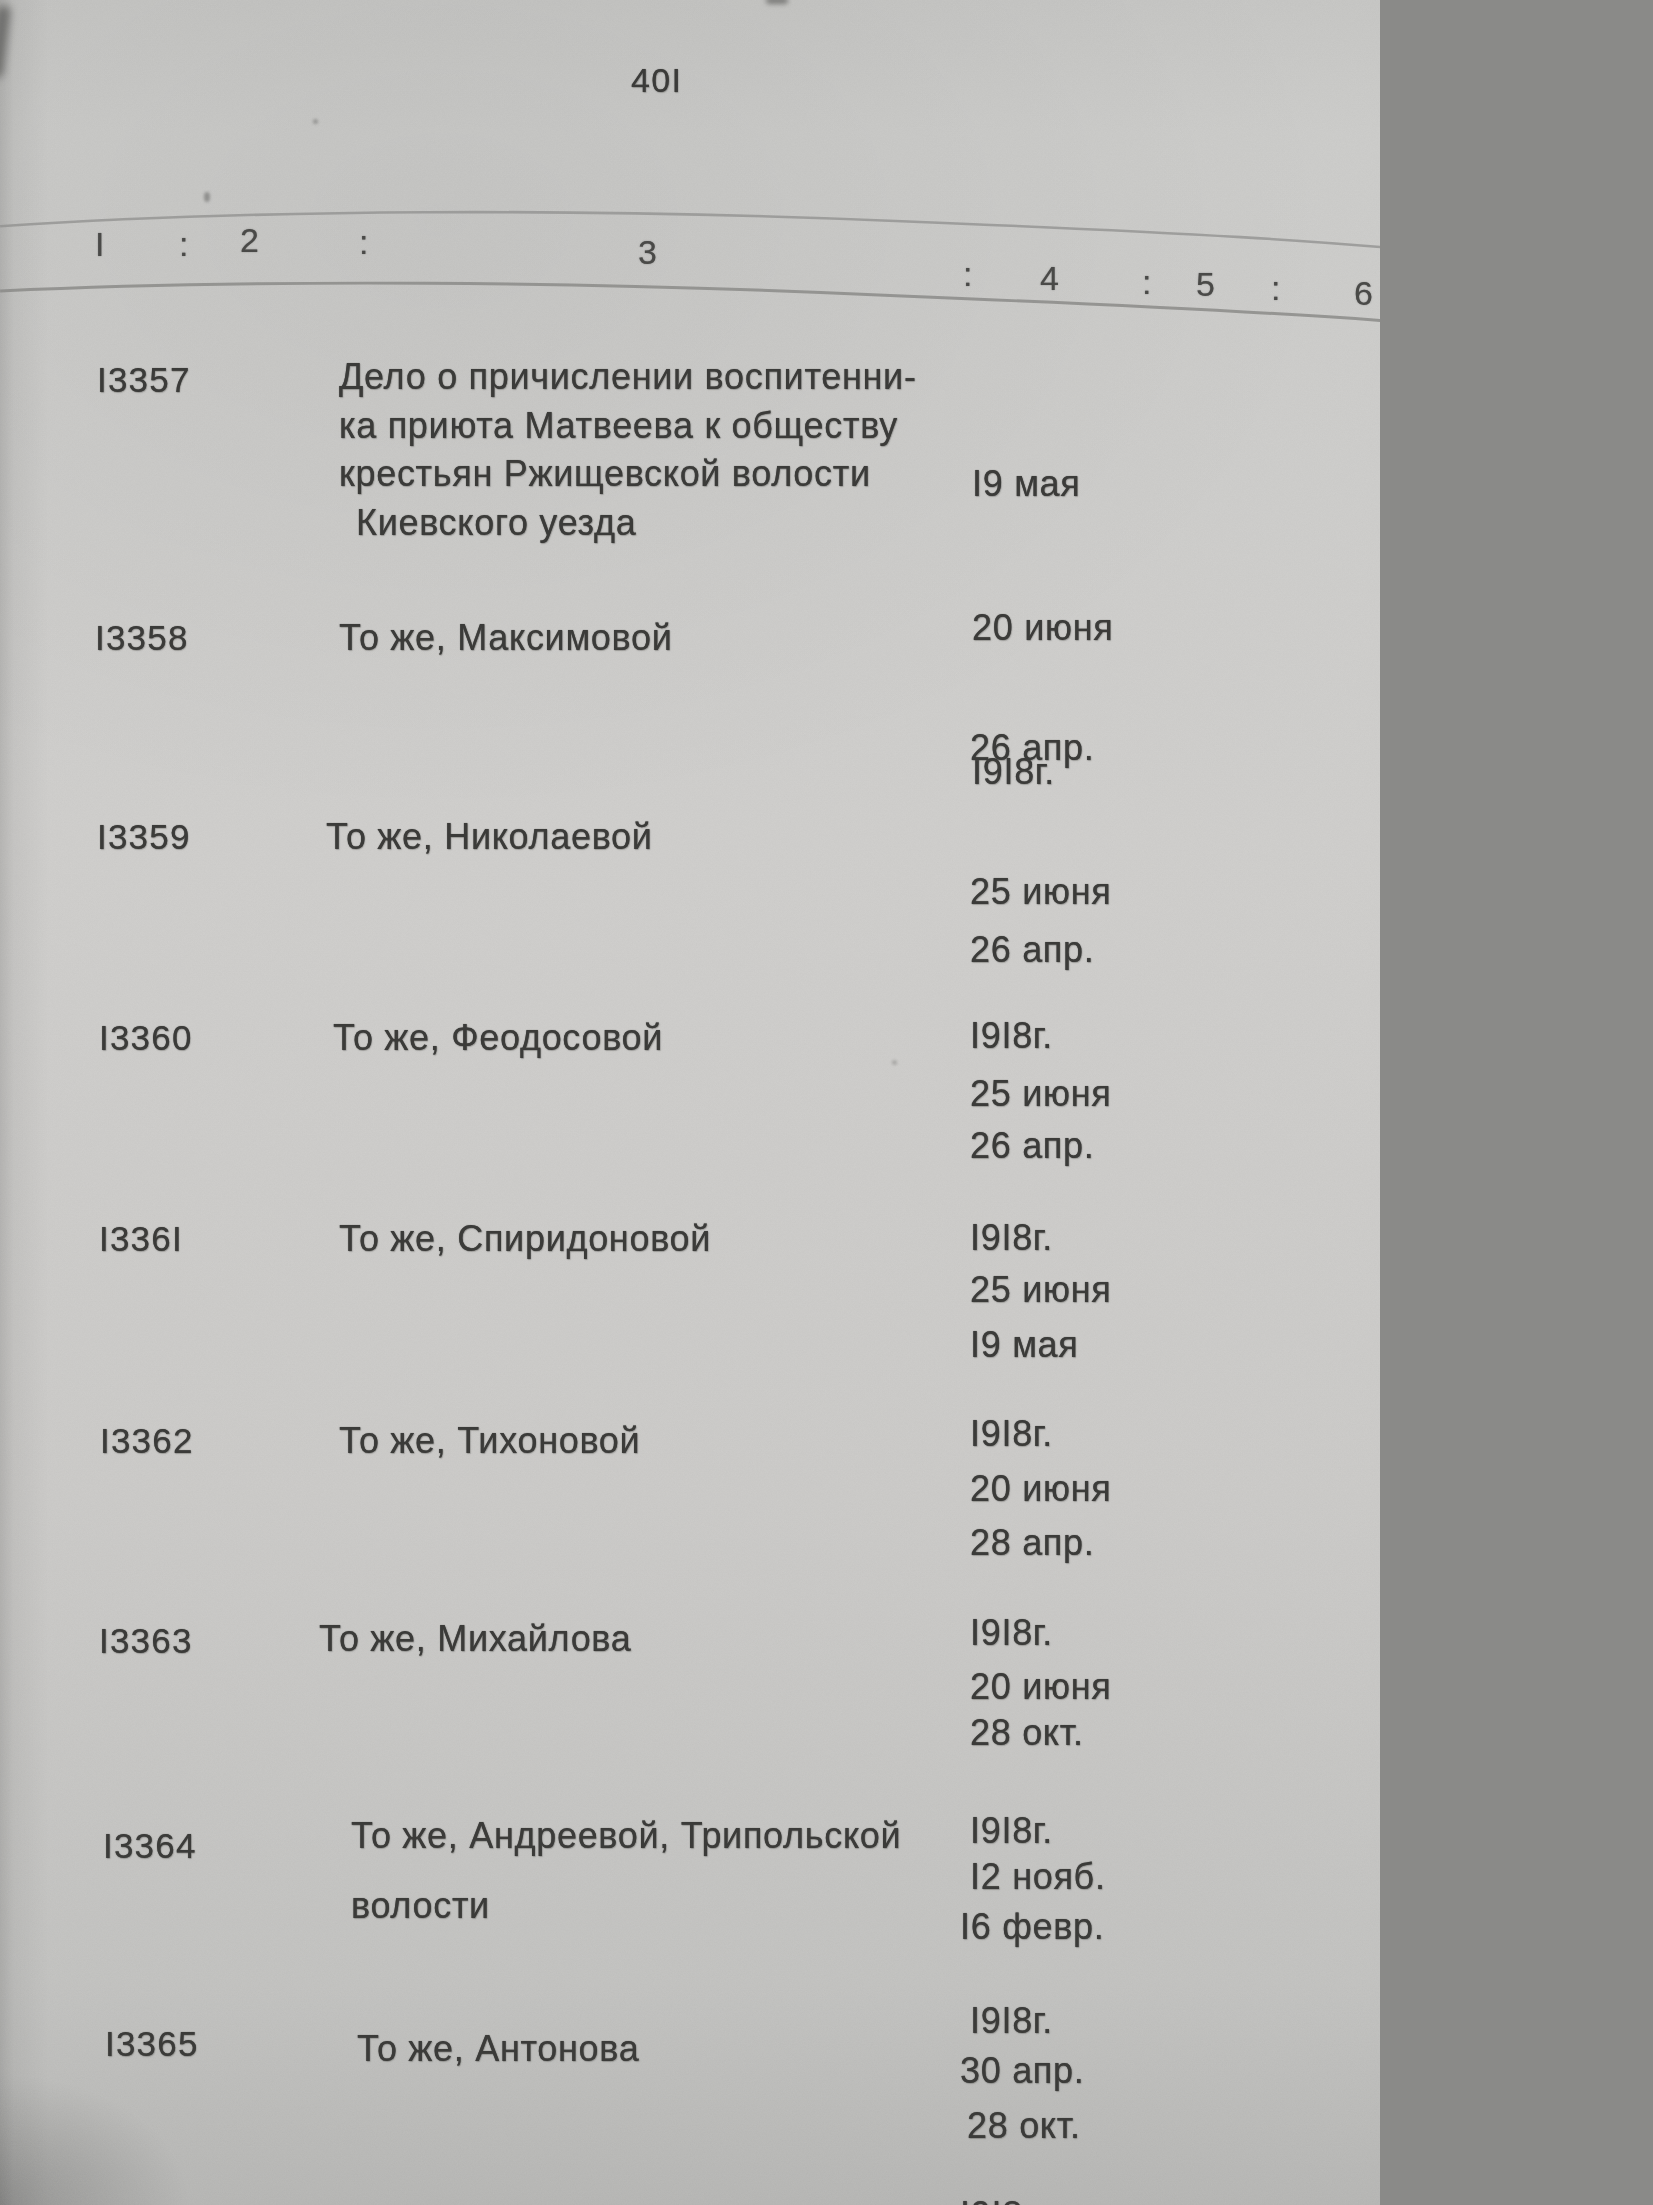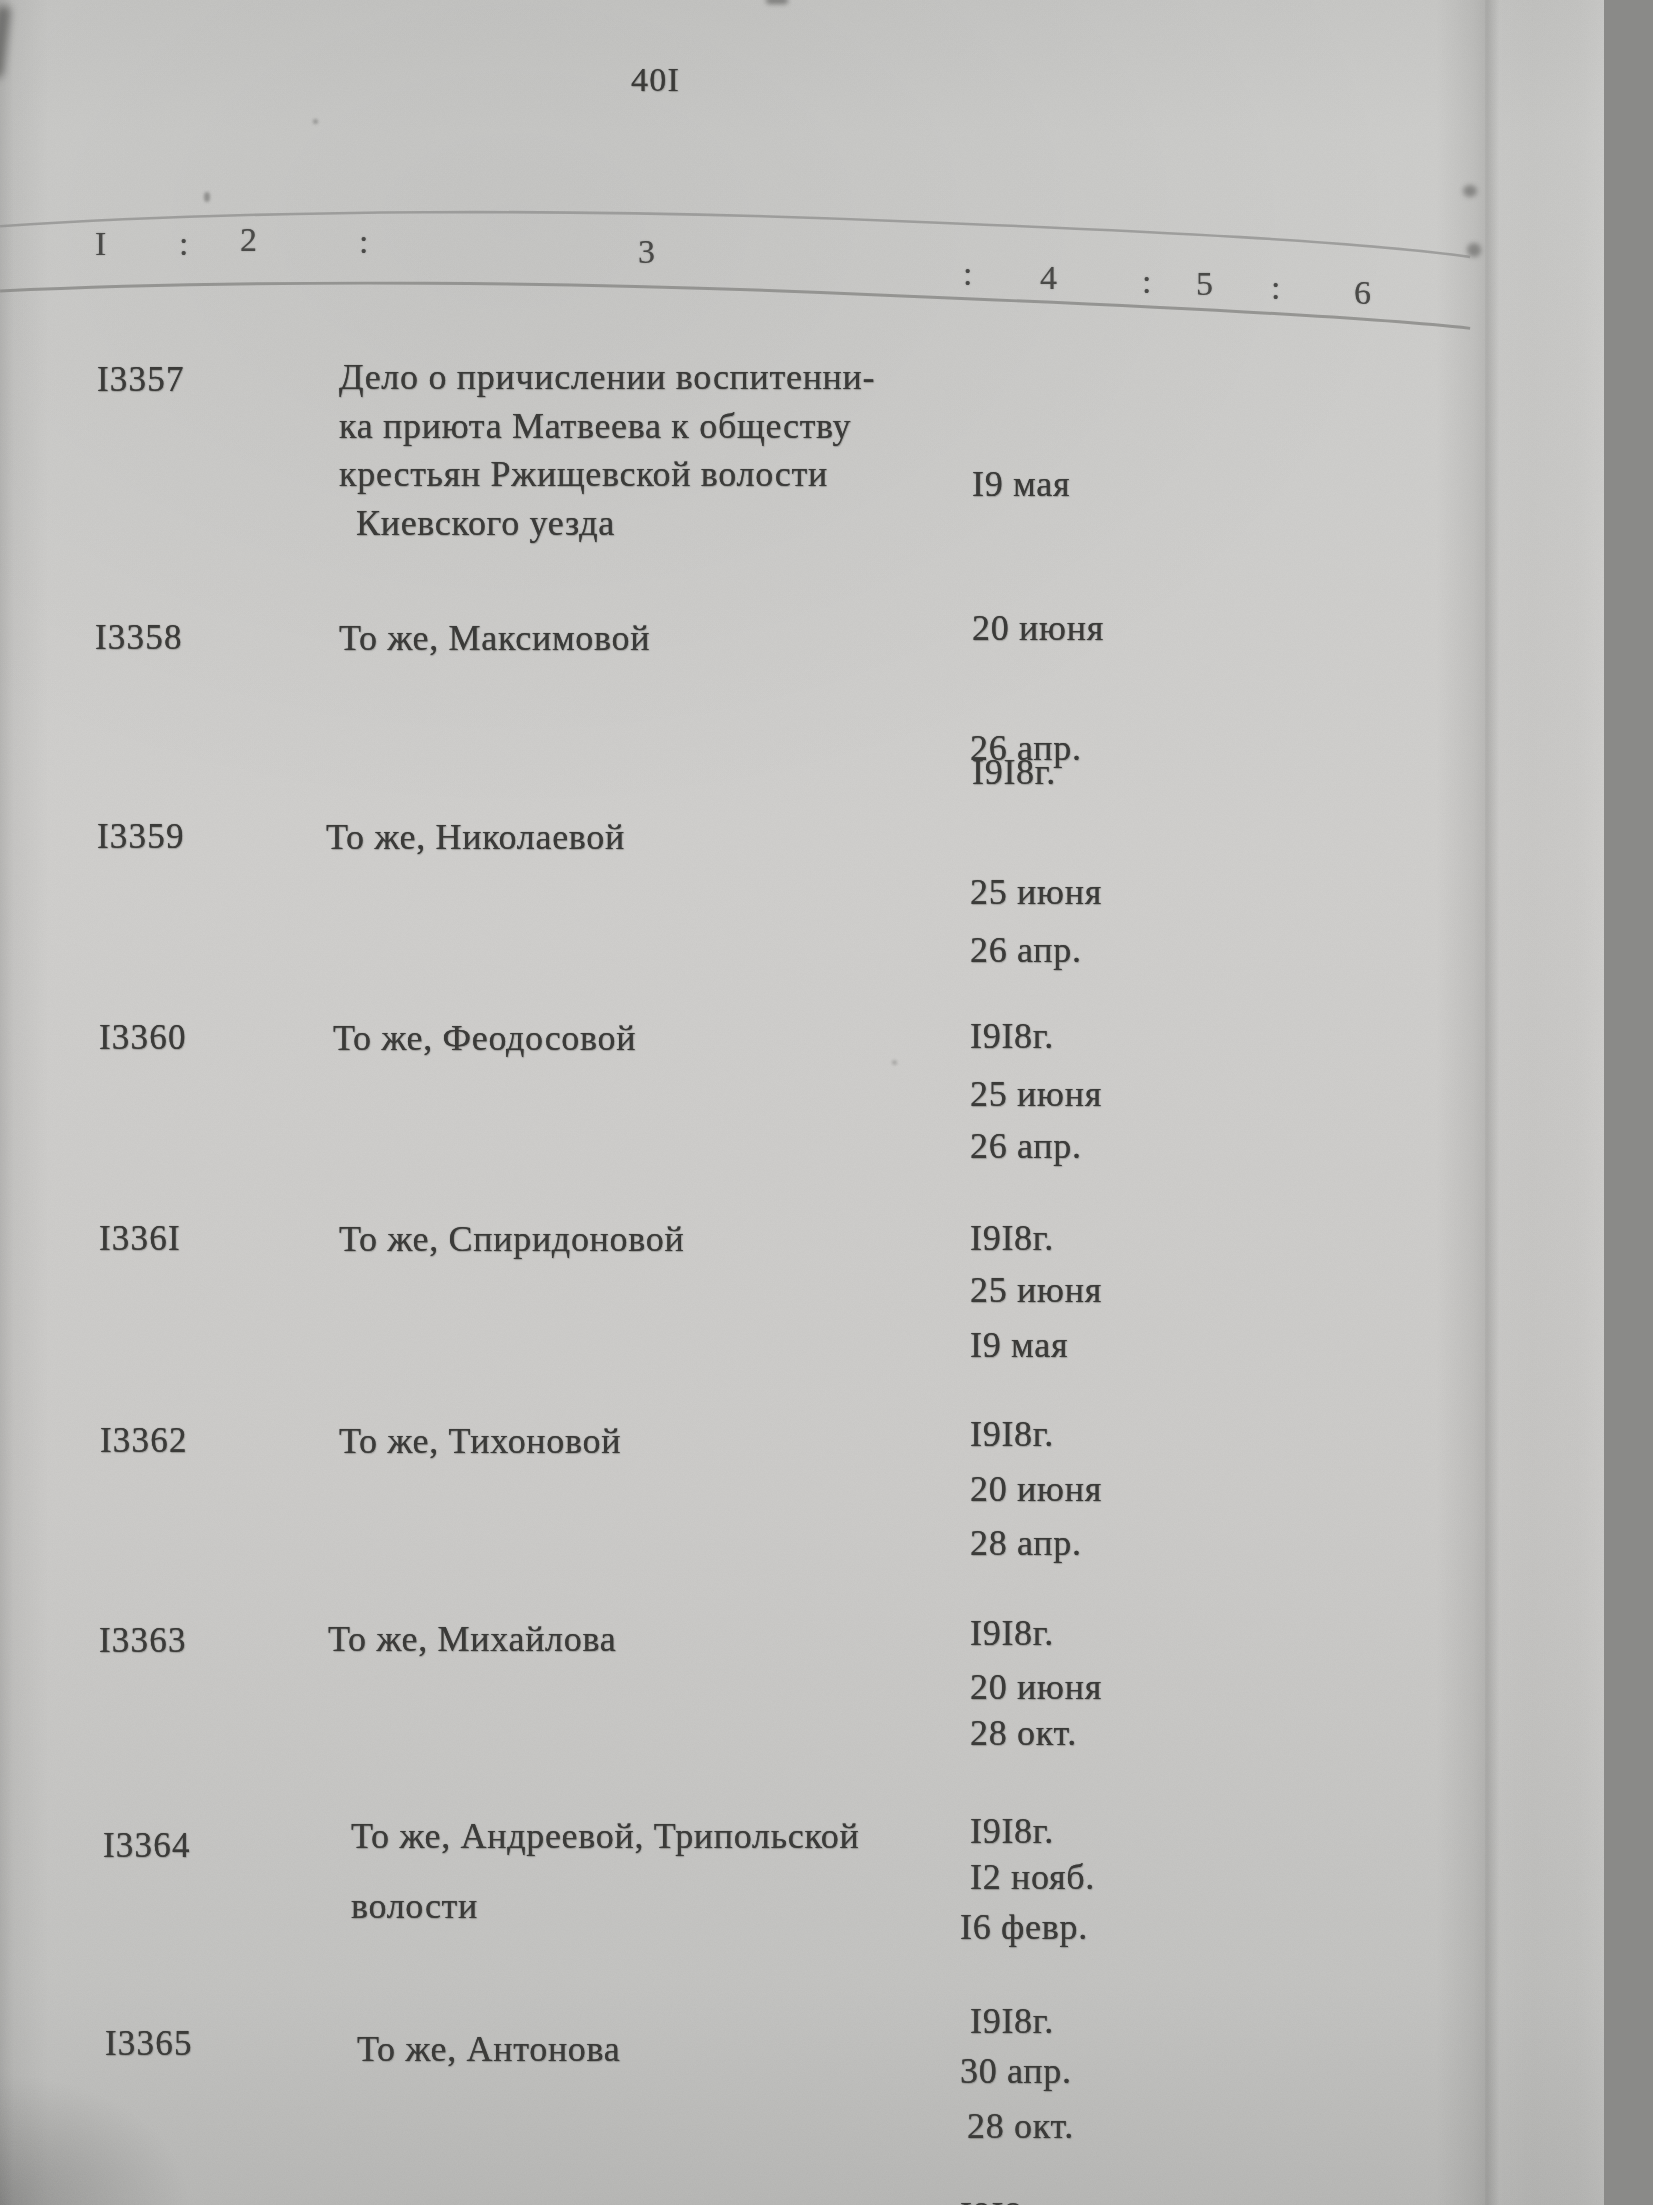--- a/index.html
+++ b/index.html
@@ -1,20 +1,20 @@
 <!DOCTYPE html>
 <html style="font-size:13.6px"><head>
 <meta charset="utf-8">
 <style>
   html,body{margin:0;padding:0;background:#8a8a88;}
   .page{
     position:relative;
-    width:1604px;height:2205px;
+    width:1380px;height:2205px;
     overflow:hidden;
-    font-family:Liberation Serif, serif;
+    font-family:Liberation Sans, sans-serif;
     background:
       radial-gradient(272px 187px at 0% 100%, rgba(0,0,0,0.20), transparent 70%),
       radial-gradient(1276px 851px at 32% 10%, rgba(0,0,0,0.045), transparent 72%),
       linear-gradient(90deg, rgba(0,0,0,0.13) 0px, rgba(0,0,0,0.05) 13.6px, rgba(0,0,0,0) 49px),
       linear-gradient(180deg, #c5c5c3 0%, #cbcbc9 6%, #cecdcb 38%, #cac9c7 68%, #c1c1bf 90%, #b5b5b3 100%);
   }
   .typed{
     position:absolute;
     color:#3b3b39;
     font-size:36px;
@@ -153,21 +153,21 @@
     <div class="typed" style="left:339px;top:1417px">То же, Тихоновой</div>
     <div class="typed" style="left:970px;top:1423px">
       <div>28 апр.</div>
       <div>20 июня</div>
       <div>I9I8г.</div>
     </div>
   </div>
 
   <div>
     <span class="typed num" style="left:77px;top:1617px">I3363</span>
-    <div class="typed" style="left:328px;top:1615px">То же, Михайлова</div>
+    <div class="typed" style="left:319px;top:1615px">То же, Михайлова</div>
     <div class="typed" style="left:970px;top:1613px">
       <div>28 окт.</div>
       <div>I2 нояб.</div>
       <div>I9I8г.</div>
     </div>
   </div>
 
   <div>
     <span class="typed num" style="left:81px;top:1822px">I3364</span>
     <div class="typed" style="left:351px;top:1812px">То же, Андреевой, Трипольской</div>

